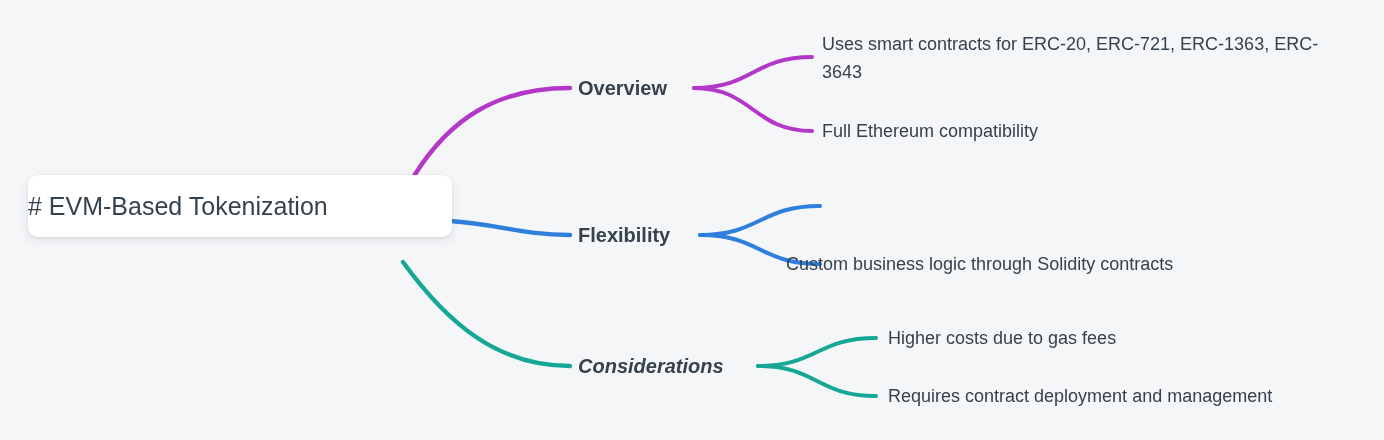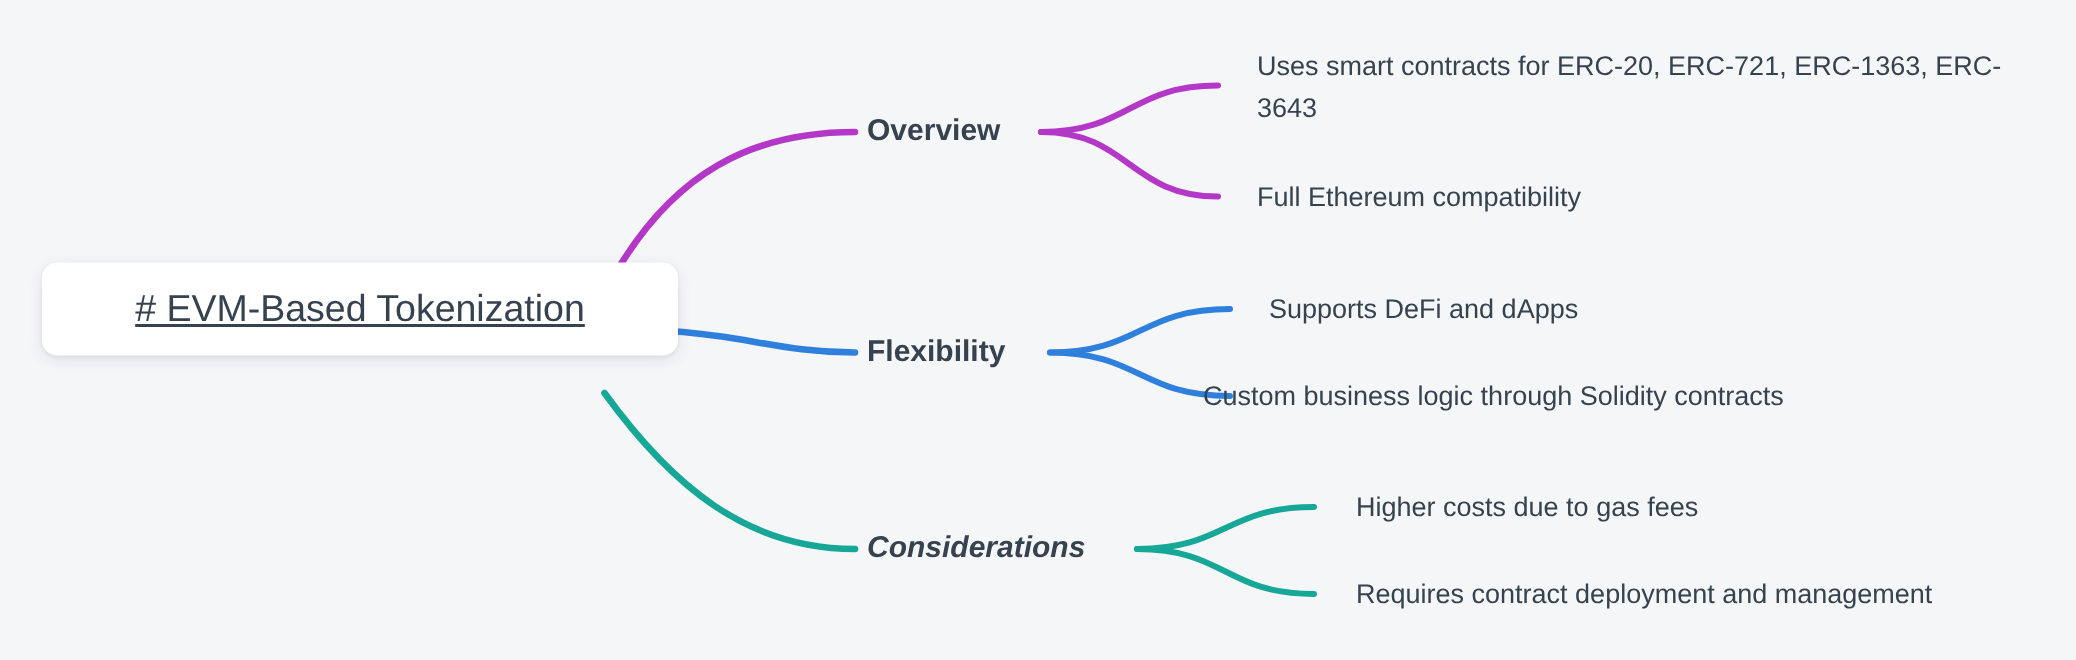--- a/index.html
+++ b/index.html
@@ -33,42 +33,40 @@
   .link-l2{stroke-width:4px;}
   .root-node{
     position:absolute;
     left:28px;top:175px;
     width:424px;height:62px;
     background:var(--node-bg);
     border-radius:10px;
     box-shadow:0 3px 10px rgba(30,40,70,0.10), 0 1px 3px rgba(30,40,70,0.06);
     display:flex;
     align-items:center;
-    justify-content:center;
-    text-decoration:underline;
+    justify-content:flex-start;
   }
   .root-node .root-label{
     font-size:25px;
     font-weight:400;
     white-space:nowrap;
   }
   .branch-label{
     position:absolute;
     transform:translateY(-50%);
     font-size:20px;
     font-weight:700;
     white-space:nowrap;
   }
   .leaf-label{
     position:absolute;
     transform:translateY(-50%);
     font-size:18px;
     line-height:28px;
     white-space:nowrap;
-    margin-left:16px;
   }
   .leaf-label.wrap{
     white-space:normal;
     max-width:522px;
   }
 </style>
 </head>
 <body>
 
 <div class="canvas">
@@ -93,19 +91,18 @@
     <span class="root-label"># EVM-Based Tokenization</span>
   </div>
 
   <div class="branch-label" style="left:578px;top:88px;">Overview</div>
   <div class="branch-label" style="left:578px;top:235px;text-align:center;">Flexibility</div>
   <div class="branch-label" style="left:578px;top:366px;font-style:italic;">Considerations</div>
 
   <div class="leaf-label wrap" style="left:822px;top:58px;">Uses smart contracts for ERC-20, ERC-721, ERC-1363, ERC-3643</div>
   <div class="leaf-label" style="left:822px;top:131px;">Full Ethereum compatibility</div>
 
-  <div class="leaf-label" style="left:830px;top:206px;">Supports DeFi and dApps</div>
   <div class="leaf-label" style="left:786px;top:264px;">Custom business logic through Solidity contracts</div>
 
   <div class="leaf-label" style="left:888px;top:338px;text-align:center;">Higher costs due to gas fees</div>
   <div class="leaf-label" style="left:888px;top:396px;">Requires contract deployment and management</div>
 
 </div>
 
 </body></html>

